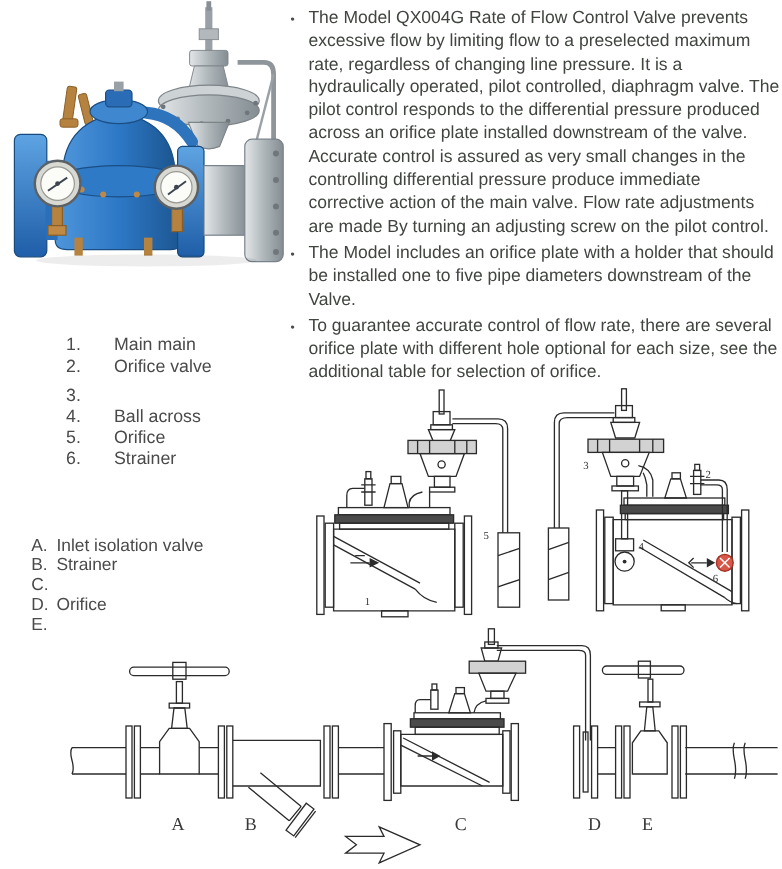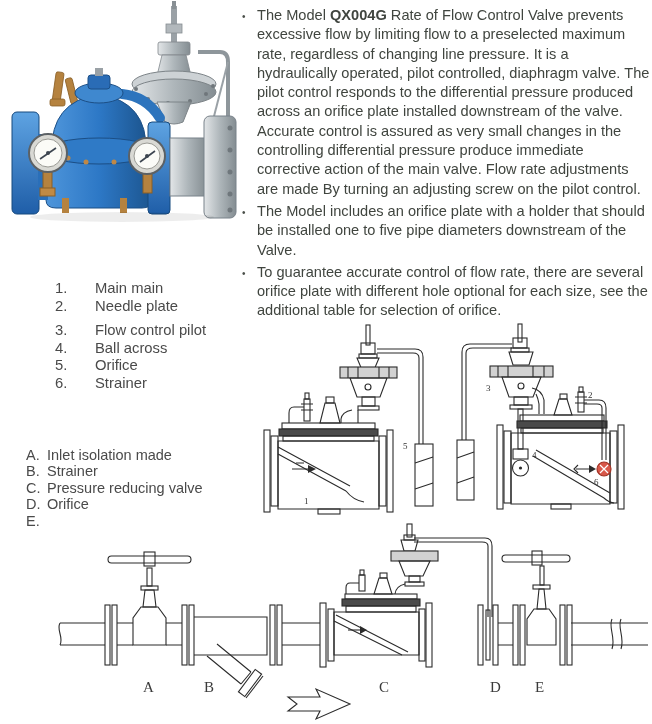--- a/index.html
+++ b/index.html
@@ -6,21 +6,21 @@
   .page {
     position:relative; width:652px; height:724px; background:#ffffff;
     font-family:"Liberation Sans", sans-serif; overflow:hidden;
   }
 
   
   .desc { position:absolute; left:240px; top:6px; width:410px;
           color:#40453f; font-size:14.6px; line-height:19.3px; }
   .desc p { margin:0 0 3px 0; padding-left:17px; position:relative; }
   .desc .bullet { position:absolute; left:2px; top:1px; font-size:10px; color:#4a4f49; }
-  .desc .model { font-weight:bold;text-align:center; }
+  .desc .model { font-weight:normal;text-align:center; }
 
   
   .parts { position:absolute; left:55px; top:280px; font-size:14.8px; color:#4a4a4a; }
   .parts .row { display:flex; line-height:17.6px; }
   .parts .row.gap { margin-top:7px; }
   .parts .num { width:40px; }
 
   .install { position:absolute; left:26px; top:447px; font-size:14.5px; color:#4a4a4a; }
   .install .row { display:flex; line-height:16.4px; }
   .install .letter { width:21px; }
@@ -155,52 +155,50 @@
     </p>
   </div>
 
   <div class="parts">
     <div class="row">
         <span class="num">1.</span>
         <span>Main main</span>
       </div>
     <div class="row">
         <span class="num">2.</span>
-        <span>Needle plate</span>
+        <span>Orifice valve</span>
       </div>
     <div class="row gap">
         <span class="num">3.</span>
-        <span>Flow control pilot</span>
       </div>
     <div class="row">
         <span class="num">4.</span>
         <span>Ball across</span>
       </div>
     <div class="row">
         <span class="num">5.</span>
         <span>Orifice</span>
       </div>
     <div class="row">
         <span class="num">6.</span>
         <span>Strainer</span>
       </div>
   </div>
 
   <div class="install">
     <div class="row">
         <span class="letter">A.</span>
-        <span>Inlet isolation made</span>
+        <span>Inlet isolation valve</span>
       </div>
     <div class="row">
         <span class="letter">B.</span>
         <span>Strainer</span>
       </div>
     <div class="row">
         <span class="letter">C.</span>
-        <span>Pressure reducing valve</span>
       </div>
     <div class="row">
         <span class="letter">D.</span>
         <span>Orifice</span>
       </div>
     <div class="row">
         <span class="letter">E.</span>
       </div>
   </div>
 

